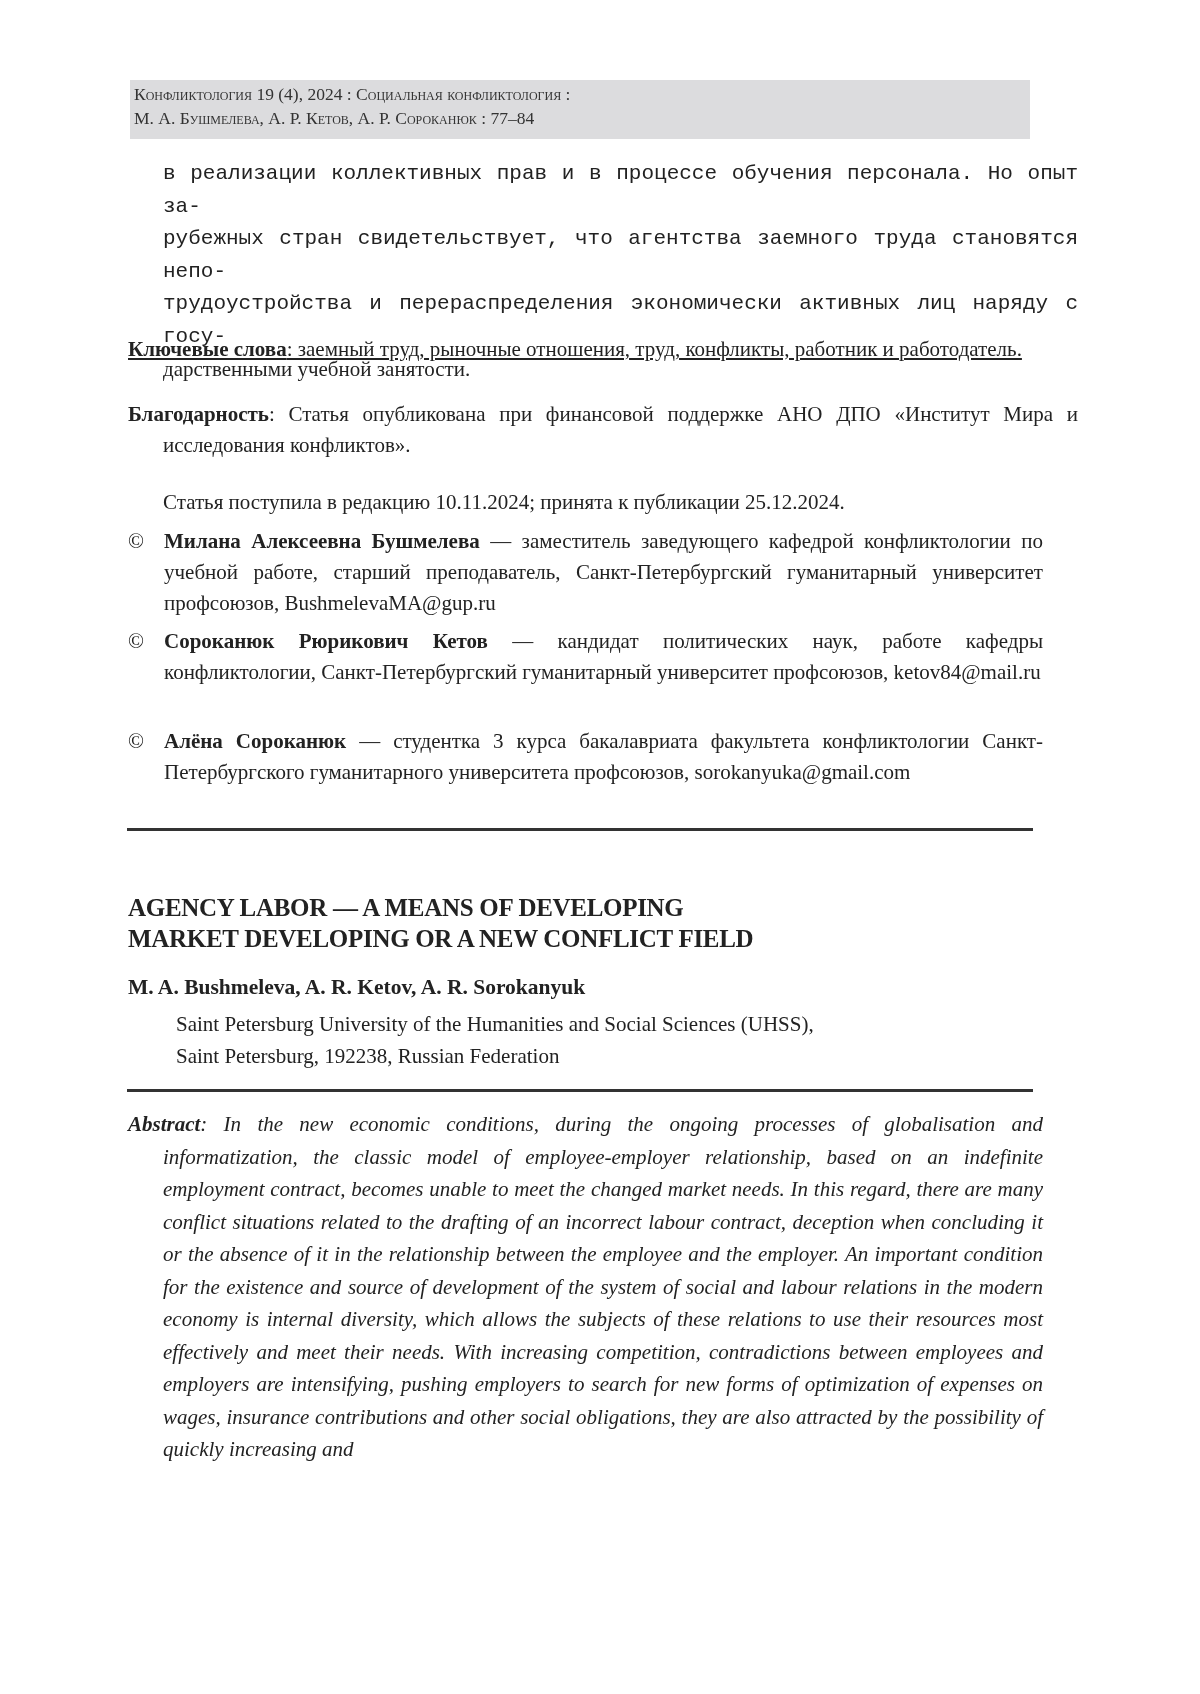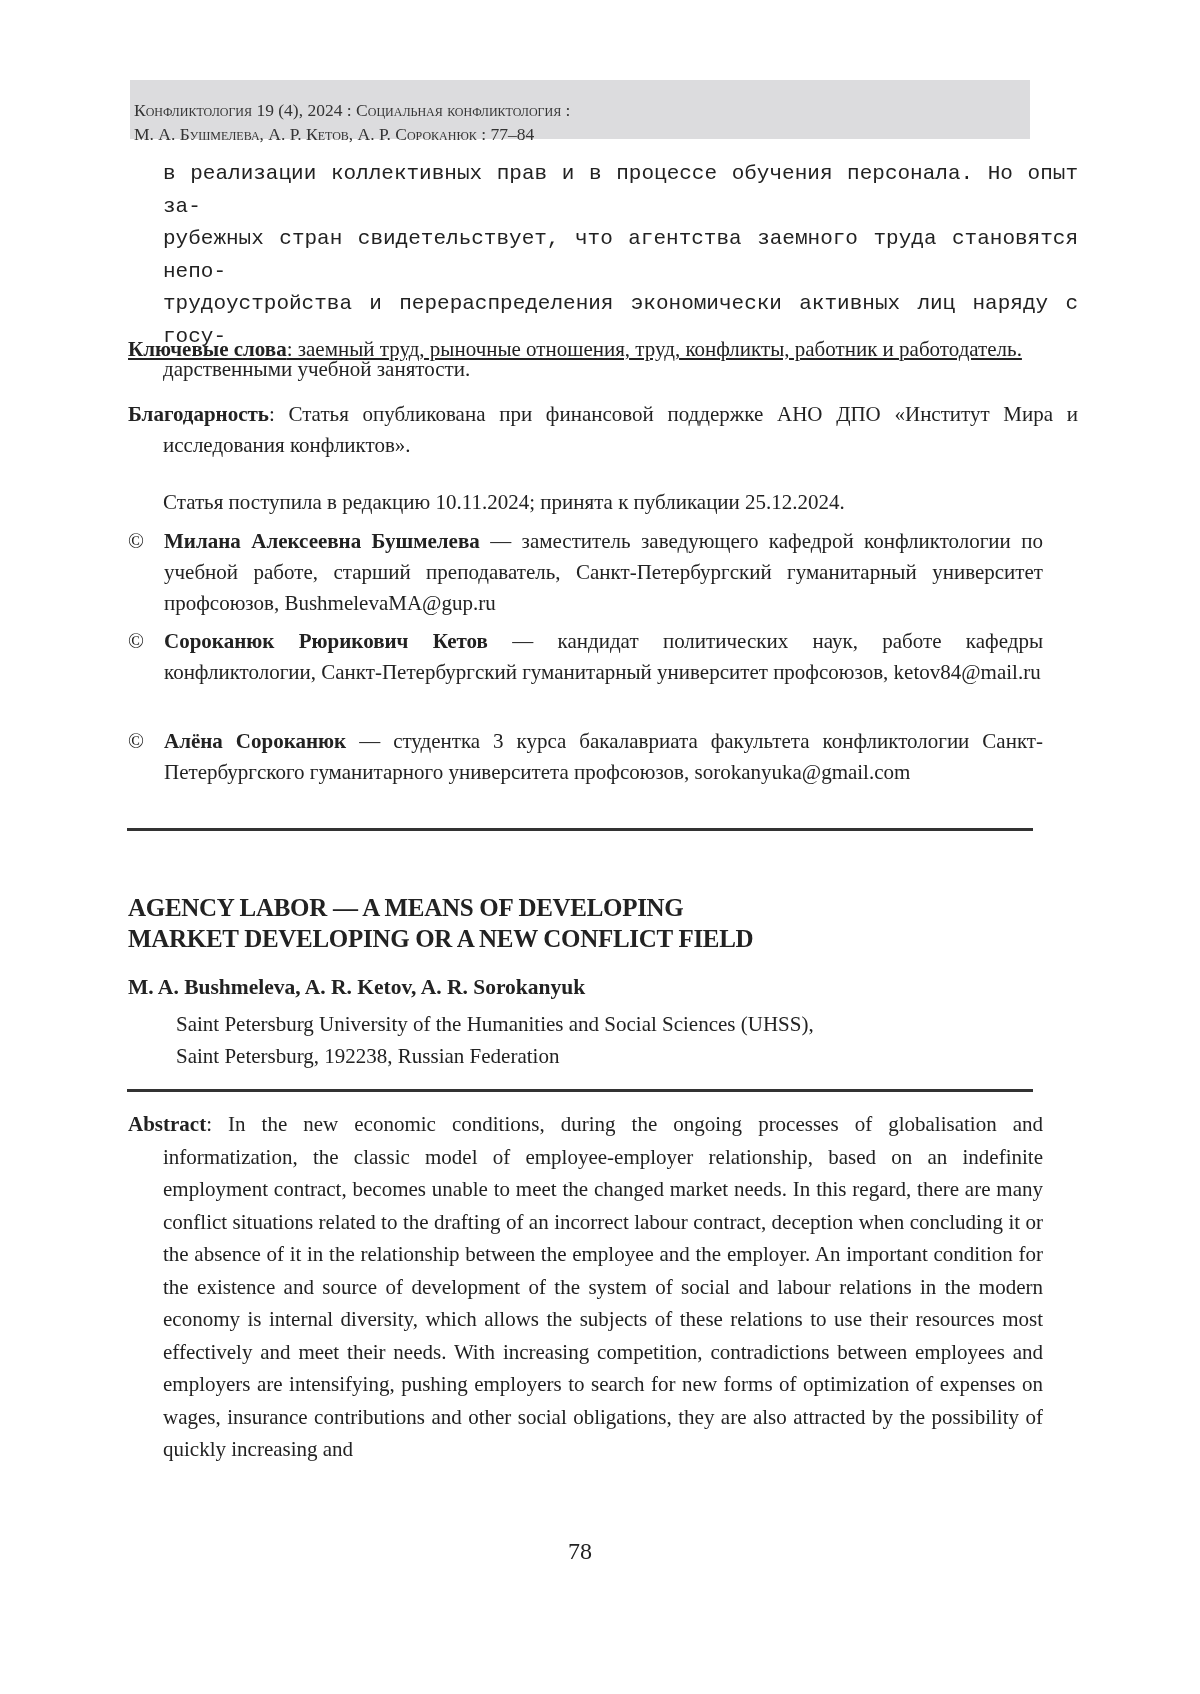--- a/index.html
+++ b/index.html
@@ -1,37 +1,37 @@
 <!DOCTYPE html>
 <html><head>
 <meta charset="utf-8">
 <style>
   html, body { margin: 0; padding: 0; background: #ffffff; }
   body { width: 1200px; height: 1694px; position: relative; overflow: hidden;
          font-family: "Liberation Serif", "DejaVu Serif", serif; color: #222; }
   .page { position: absolute; left: 0; top: 0; width: 1200px; height: 1694px; }
   .running-head { position: absolute; left: 130px; top: 80px; width: 900px; height: 59px;
-                  background: #dcdcde; box-sizing: border-box; padding: 18px 0 0 4px;
+                  background: #dcdcde; box-sizing: border-box; padding: 2px 0 0 4px;
                   font-variant: small-caps; font-size: 17.5px; line-height: 24px; color: #333; }
   .block { position: absolute; left: 128px; width: 915px; font-size: 21px; line-height: 32.5px;
            text-align: justify; }
   .indent { padding-left: 35px; }
   .hang { padding-left: 35px; text-indent: -35px; }
   .copy { position: absolute; left: 128px; width: 915px; font-size: 21px; line-height: 31px;
           text-align: justify; padding-left: 36px; box-sizing: border-box; }
   .copy .sym { position: absolute; left: 0; top: 0; }
   b { font-weight: bold; }
   .rule { position: absolute; left: 127px; width: 906px; height: 3px; background: #333; }
   .title { position: absolute; left: 128px; top: 892px; font-size: 25px; line-height: 31px;
            font-weight: bold; letter-spacing: -0.3px; }
   .en-authors { position: absolute; left: 128px; top: 975px; font-size: 21.5px; font-weight: bold; }
   .affil { position: absolute; left: 136px; top: 1008px; font-size: 21px; line-height: 32px; margin-left: 40px; }
   .abstract { position: absolute; left: 128px; top: 1108px; width: 915px; font-size: 21px;
               line-height: 32.5px; text-align: justify; padding-left: 35px; text-indent: -35px;
-              box-sizing: border-box; }
+              box-sizing: border-box; font-style: italic; }
   .pageno { position: absolute; left: 0; width: 1160px; top: 1538px; text-align: center;
             font-size: 24px; }
   .line { display: block; }
   .just { text-align-last: justify; font-family: Liberation Mono, monospace; }
 </style>
 </head>
 <body>
 
 <div class="page">
 
@@ -87,14 +87,13 @@
     <span class="line">Saint Petersburg University of the Humanities and Social Sciences (UHSS),</span>
     <span class="line">Saint Petersburg, 192238, Russian Federation</span>
   </div>
 
   <div class="rule" style="top:1089px;"></div>
 
   <div class="abstract">
     <b>Abstract</b><span>: In the new economic conditions, during the ongoing processes of globalisation and informatization, the classic model of employee-employer relationship, based on an indefinite employment contract, becomes unable to meet the changed market needs. In this regard, there are many conflict situations related to the drafting of an incorrect labour contract, deception when concluding it or the absence of it in the relationship between the employee and the employer. An important condition for the existence and source of development of the system of social and labour relations in the modern economy is internal diversity, which allows the subjects of these relations to use their resources most effectively and meet their needs. With increasing competition, contradictions between employees and employers are intensifying, pushing employers to search for new forms of optimization of expenses on wages, insurance contributions and other social obligations, they are also attracted by the possibility of quickly increasing and</span>
   </div>
 
-  <div class="pageno">78</div>
 </div>
 
 </body></html>

